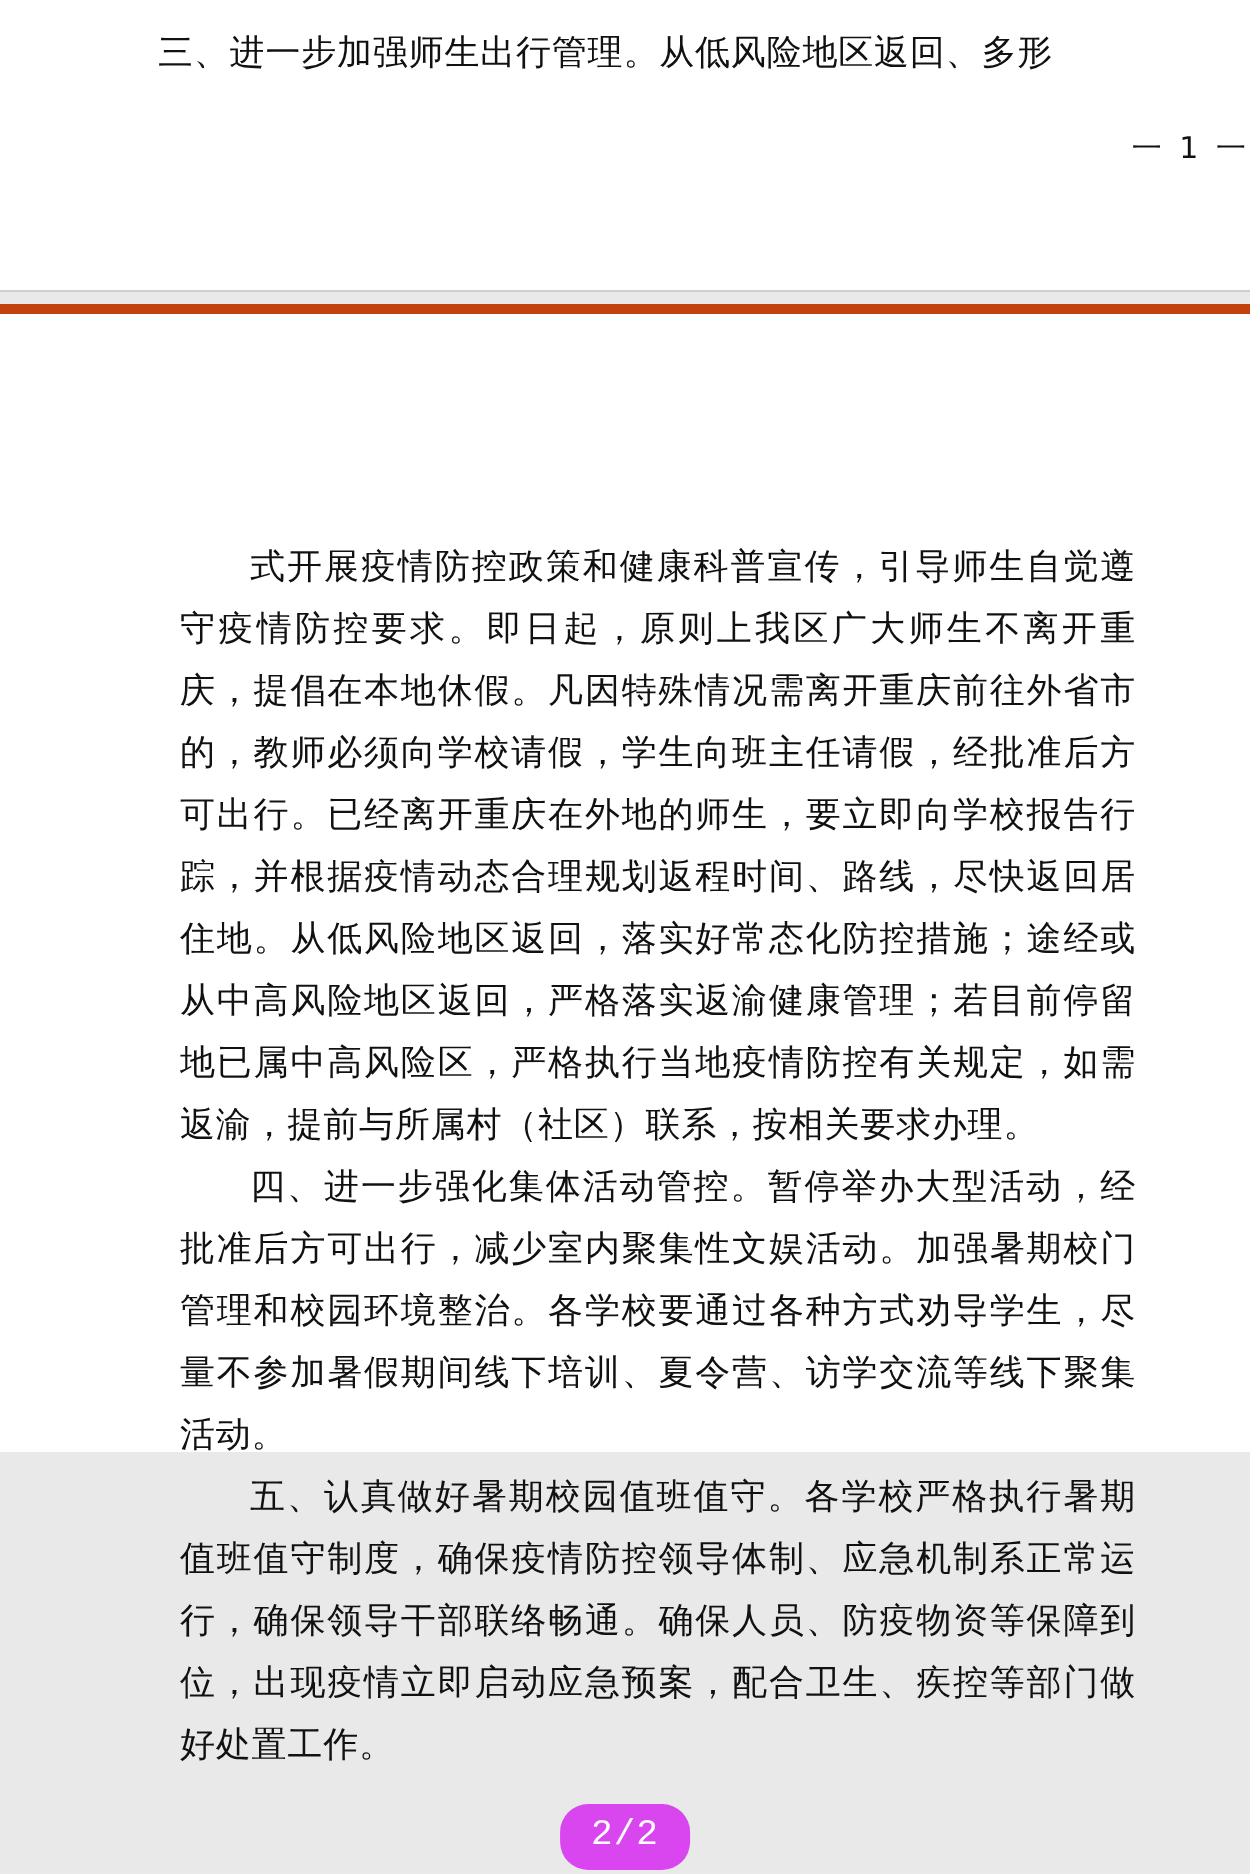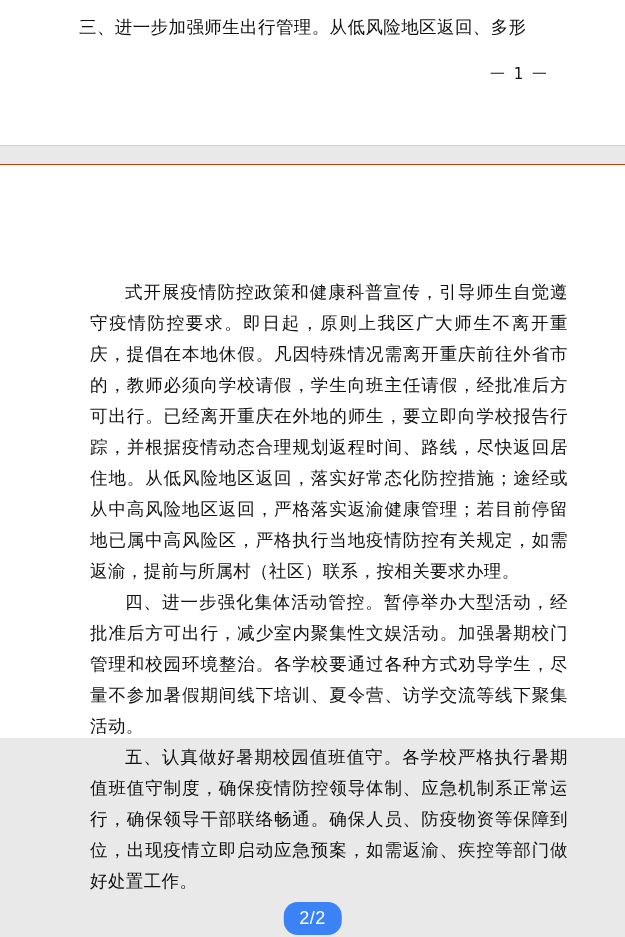--- a/index.html
+++ b/index.html
@@ -28,23 +28,23 @@
   .page-prev {
     top: 0;
     height: 146px;
     border-bottom: 1px solid #cfcfcf;
   }
   .page-prev .body-text {
     margin: 0;
     padding: 12px 44px 0 44px;
   }
   .page-curr {
-    top: 164px;
+    top: 152px;
     height: 574px;
-    border-top: 1px solid #c2410c;
+    border-top: 5px solid #c2410c;
   }
 
   .body-text {
     font-family: "DejaVu Sans", sans-serif;
     font-size: 17.5px;
     line-height: 31px;
     color: #111111;
     text-align: justify;
     text-justify: inter-ideograph;
     letter-spacing: 0.4px;
@@ -53,43 +53,42 @@
     text-indent: 2em;
   }
   .page-prev p {
     margin: 0;
   }
   .pagenum-prev {
     font-family: "DejaVu Sans", sans-serif;
     font-size: 15px;
     color: #111111;
     text-align: right;
-    padding-right: 76px;
     margin-top: 22px;
     letter-spacing: 2px;
   }
 
   .content {
     padding: 0 57px 0 90px;
   }
   .spacer-top {
     height: 112px;
   }
   .content p {
     margin: 0 0 0 0;
   }
 
   .page-badge {
     position: absolute;
     left: 50%;
     transform: translateX(-50%);
     bottom: 2px;
-    background: #3b82f6;
+    background: #d946ef;
     color: #ffffff;
-    font-family: Liberation Sans, sans-serif;
+    font-family: Liberation Mono, monospace;
     font-size: 18px;
     line-height: 1;
     padding: 7px 16px 8px 16px;
     border-radius: 14px;
     letter-spacing: 0.5px;
   }
 </style>
 </head>
 <body>
 
@@ -98,20 +97,20 @@
   <div class="page page-prev">
     <p class="body-text indent2">三、进一步加强师生出行管理。从低风险地区返回、多形</p>
     <div class="pagenum-prev">一 1 一</div>
   </div>
 
   <div class="page page-curr">
     <div class="spacer-top"></div>
     <div class="content">
       <p class="body-text indent2">式开展疫情防控政策和健康科普宣传，引导师生自觉遵守疫情防控要求。即日起，原则上我区广大师生不离开重庆，提倡在本地休假。凡因特殊情况需离开重庆前往外省市的，教师必须向学校请假，学生向班主任请假，经批准后方可出行。已经离开重庆在外地的师生，要立即向学校报告行踪，并根据疫情动态合理规划返程时间、路线，尽快返回居住地。从低风险地区返回，落实好常态化防控措施；途经或从中高风险地区返回，严格落实返渝健康管理；若目前停留地已属中高风险区，严格执行当地疫情防控有关规定，如需返渝，提前与所属村（社区）联系，按相关要求办理。</p>
       <p class="body-text indent2">四、进一步强化集体活动管控。暂停举办大型活动，经批准后方可出行，减少室内聚集性文娱活动。加强暑期校门管理和校园环境整治。各学校要通过各种方式劝导学生，尽量不参加暑假期间线下培训、夏令营、访学交流等线下聚集活动。</p>
-      <p class="body-text indent2">五、认真做好暑期校园值班值守。各学校严格执行暑期值班值守制度，确保疫情防控领导体制、应急机制系正常运行，确保领导干部联络畅通。确保人员、防疫物资等保障到位，出现疫情立即启动应急预案，如需返渝、疾控等部门做好处置工作。</p>
+      <p class="body-text indent2">五、认真做好暑期校园值班值守。各学校严格执行暑期值班值守制度，确保疫情防控领导体制、应急机制系正常运行，确保领导干部联络畅通。确保人员、防疫物资等保障到位，出现疫情立即启动应急预案，配合卫生、疾控等部门做好处置工作。</p>
 
     </div>
   </div>
 
   <div class="page-badge">2/2</div>
 
 </div>
 
 </body></html>

